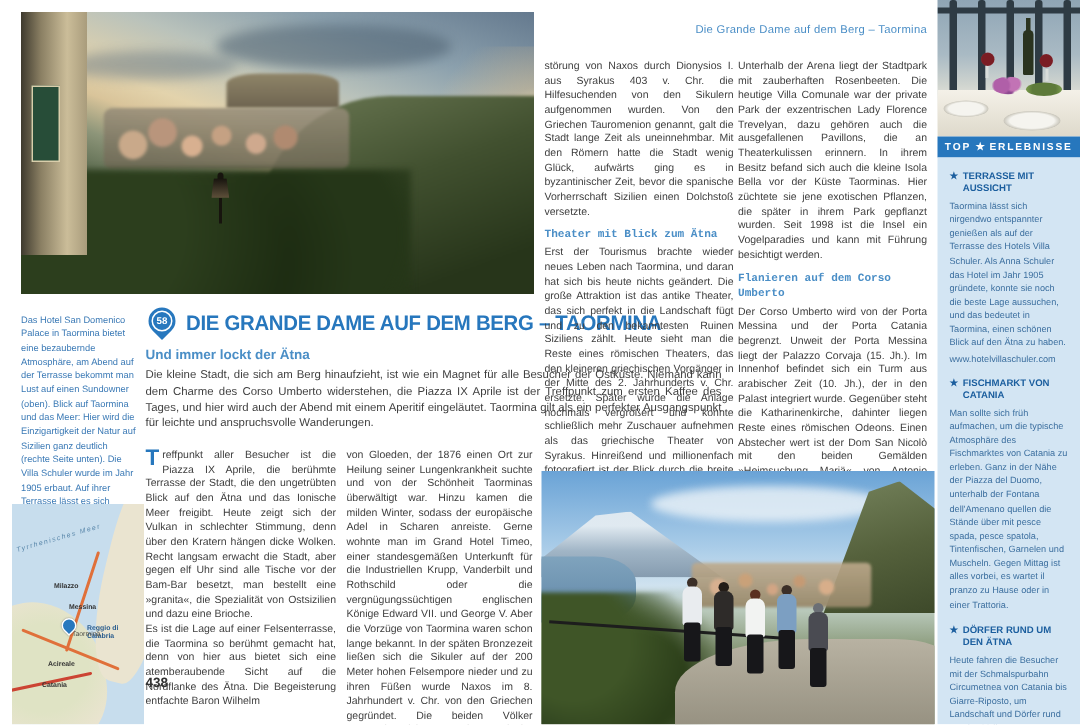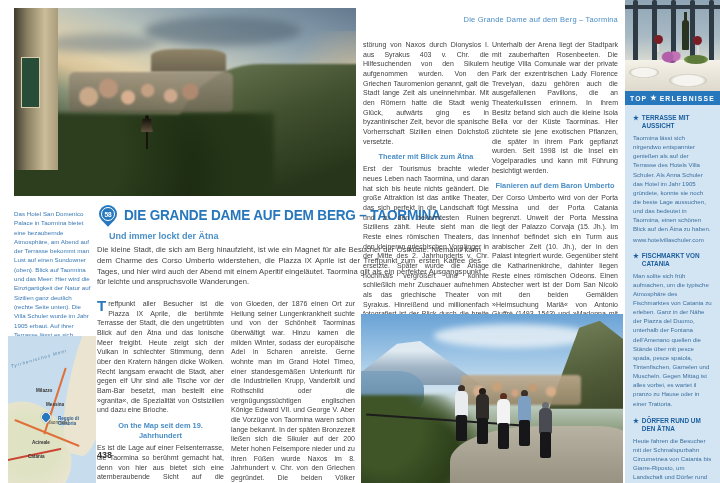--- a/index.html
+++ b/index.html
@@ -71,27 +71,27 @@
   .map .lbl.city{color:#2b5d8e;font-weight:bold;}
   .map .lbl.sea{color:#5b88ab;font-style:italic;letter-spacing:1px;}
 
   
   .badge{position:absolute;left:99px;top:205px;width:18px;height:18px;background:#2878be;
     border-radius:50% 50% 50% 0;transform:rotate(-45deg);display:flex;align-items:center;justify-content:center;}
   .badge .inner{transform:rotate(45deg);width:12px;height:12px;border:1px solid #fff;border-radius:50%;
     color:#fff;font-size:6.5px;font-weight:bold;display:flex;align-items:center;justify-content:center;}
   .title{position:absolute;left:124px;top:207px;width:400px;font-size:14px;font-weight:bold;
     color:#2777bd;letter-spacing:-.2px;transform:scaleX(.97);transform-origin:left;}
-  .subtitle{position:absolute;left:97px;top:231px;font-size:9px;font-weight:bold;color:#4a8ec6;margin-left:12px;}
+  .subtitle{position:absolute;left:97px;top:231px;font-size:9px;font-weight:bold;color:#4a8ec6;}
   .intro{position:absolute;left:97px;top:245px;width:384px;font-size:7.6px;line-height:1.42;
     text-align:justify;color:#3f3f3f;}
 
   .col{position:absolute;width:127px;font-size:7px;line-height:1.38;text-align:justify;color:#3f3f3f;}
   .col p{margin:0 0 0 0;}
-  .col .subhead{color:#4a8ec6;font-weight:bold;font-size:7.4px;margin:6px 0 2px 0;text-align:center;}
+  .col .subhead{color:#4a8ec6;font-weight:bold;font-size:7.4px;margin:6px 0 2px 0;text-align:left;font-family:Liberation Mono, monospace;}
   .col1{left:97px;top:299px;}
   .col2{left:231px;top:299px;width:124px;}
   .col3{left:363px;top:40px;width:126px;}
   .col4{left:492px;top:40px;width:126px;}
   .dropcap{float:left;font-size:15px;line-height:12px;font-weight:bold;color:#2777bd;padding:1px 2px 0 0;}
 
   .pagenum{position:absolute;left:97px;top:450px;font-size:9px;font-weight:bold;color:#333;}
 
   
   .photo2{position:absolute;left:361px;top:314px;width:262px;height:169px;overflow:hidden;
@@ -216,37 +216,36 @@
 
   <div class="badge">
     <div class="inner">58</div>
   </div>
   <div class="title">DIE GRANDE DAME AUF DEM BERG – TAORMINA</div>
   <div class="subtitle">Und immer lockt der Ätna</div>
   <div class="intro">Die kleine Stadt, die sich am Berg hinaufzieht, ist wie ein Magnet für alle Besucher der Ostküste. Niemand kann dem Charme des Corso Umberto widerstehen, die Piazza IX Aprile ist der Treffpunkt zum ersten Kaffee des Tages, und hier wird auch der Abend mit einem Aperitif eingeläutet. Taormina gilt als ein perfekter Ausgangspunkt für leichte und anspruchsvolle Wanderungen.</div>
 
   <div class="col col1">
     <p><span class="dropcap">T</span><span>reffpunkt aller Besucher ist die Piazza IX Aprile, die berühmte Terrasse der Stadt, die den ungetrübten Blick auf den Ätna und das Ionische Meer freigibt. Heute zeigt sich der Vulkan in schlechter Stimmung, denn über den Kratern hängen dicke Wolken. Recht langsam erwacht die Stadt, aber gegen elf Uhr sind alle Tische vor der Bam-Bar besetzt, man bestellt eine »granita«, die Spezialität von Ostsizilien und dazu eine Brioche.</span></p>
-    <div class="subhead">On the Map seit dem 19. Jahrhundert</div>
     <p>Es ist die Lage auf einer Felsenterrasse, die Taormina so berühmt gemacht hat, denn von hier aus bietet sich eine atemberaubende Sicht auf die Nordflanke des Ätna. Die Begeisterung entfachte Baron Wilhelm</p>
   </div>
 
   <div class="col col2">
     <p>von Gloeden, der 1876 einen Ort zur Heilung seiner Lungenkrankheit suchte und von der Schönheit Taorminas überwältigt war. Hinzu kamen die milden Winter, sodass der europäische Adel in Scharen anreiste. Gerne wohnte man im Grand Hotel Timeo, einer standesgemäßen Unterkunft für die Industriellen Krupp, Vanderbilt und Rothschild oder die vergnügungssüchtigen englischen Könige Edward VII. und George V. Aber die Vorzüge von Taormina waren schon lange bekannt. In der späten Bronzezeit ließen sich die Sikuler auf der 200 Meter hohen Felsempore nieder und zu ihren Füßen wurde Naxos im 8. Jahrhundert v. Chr. von den Griechen gegründet. Die beiden Völker verstanden sich so gut, dass nach der Zer-</p>
   </div>
 
   <div class="col col3">
     <p>störung von Naxos durch Dionysios I. aus Syrakus 403 v. Chr. die Hilfesuchenden von den Sikulern aufgenommen wurden. Von den Griechen Tauromenion genannt, galt die Stadt lange Zeit als uneinnehmbar. Mit den Römern hatte die Stadt wenig Glück, aufwärts ging es in byzantinischer Zeit, bevor die spanische Vorherrschaft Sizilien einen Dolchstoß versetzte.</p>
     <div class="subhead">Theater mit Blick zum Ätna</div>
     <p>Erst der Tourismus brachte wieder neues Leben nach Taormina, und daran hat sich bis heute nichts geändert. Die große Attraktion ist das antike Theater, das sich perfekt in die Landschaft fügt und zu den bekanntesten Ruinen Siziliens zählt. Heute sieht man die Reste eines römischen Theaters, das den kleineren griechischen Vorgänger in der Mitte des 2. Jahrhunderts v. Chr. ersetzte. Später wurde die Anlage nochmals vergrößert und konnte schließlich mehr Zuschauer aufnehmen als das griechische Theater von Syrakus. Hinreißend und millionenfach fotografiert ist der Blick durch die breite Lücke in der Bühnenwand hinüber zum Ätna. Hier finden jedes Jahr im Juni die Filmfestspiele statt, nach Venedig die zweitältesten in Italien.</p>
   </div>
 
   <div class="col col4">
     <p>Unterhalb der Arena liegt der Stadtpark mit zauberhaften Rosenbeeten. Die heutige Villa Comunale war der private Park der exzentrischen Lady Florence Trevelyan, dazu gehören auch die ausgefallenen Pavillons, die an Theaterkulissen erinnern. In ihrem Besitz befand sich auch die kleine Isola Bella vor der Küste Taorminas. Hier züchtete sie jene exotischen Pflanzen, die später in ihrem Park gepflanzt wurden. Seit 1998 ist die Insel ein Vogelparadies und kann mit Führung besichtigt werden.</p>
-    <div class="subhead">Flanieren auf dem Baron Umberto</div>
+    <div class="subhead">Flanieren auf dem Corso Umberto</div>
     <p>Der Corso Umberto wird von der Porta Messina und der Porta Catania begrenzt. Unweit der Porta Messina liegt der Palazzo Corvaja (15. Jh.). Im Innenhof befindet sich ein Turm aus arabischer Zeit (10. Jh.), der in den Palast integriert wurde. Gegenüber steht die Katharinenkirche, dahinter liegen Reste eines römischen Odeons. Einen Abstecher wert ist der Dom San Nicolò mit den beiden Gemälden »Heimsuchung Mariä« von Antonio Giuffrè (1493–1543) und »Madonna mit Kind und Heiligen« von Antonello de Saliba, einem Neffen des berühmten Antonello da Messina. Nach so viel Kultur ist es eine Erholung, sich von den schönen Boutiquen auf dem Corso verführen zu lassen.</p>
   </div>
 
   <div class="photo2">
     <div class="cloud"></div>
     <div class="etna"></div>
     <div class="sea"></div>
     <div class="hill"></div>
     <div class="town"></div>
     <div class="trees"></div>

